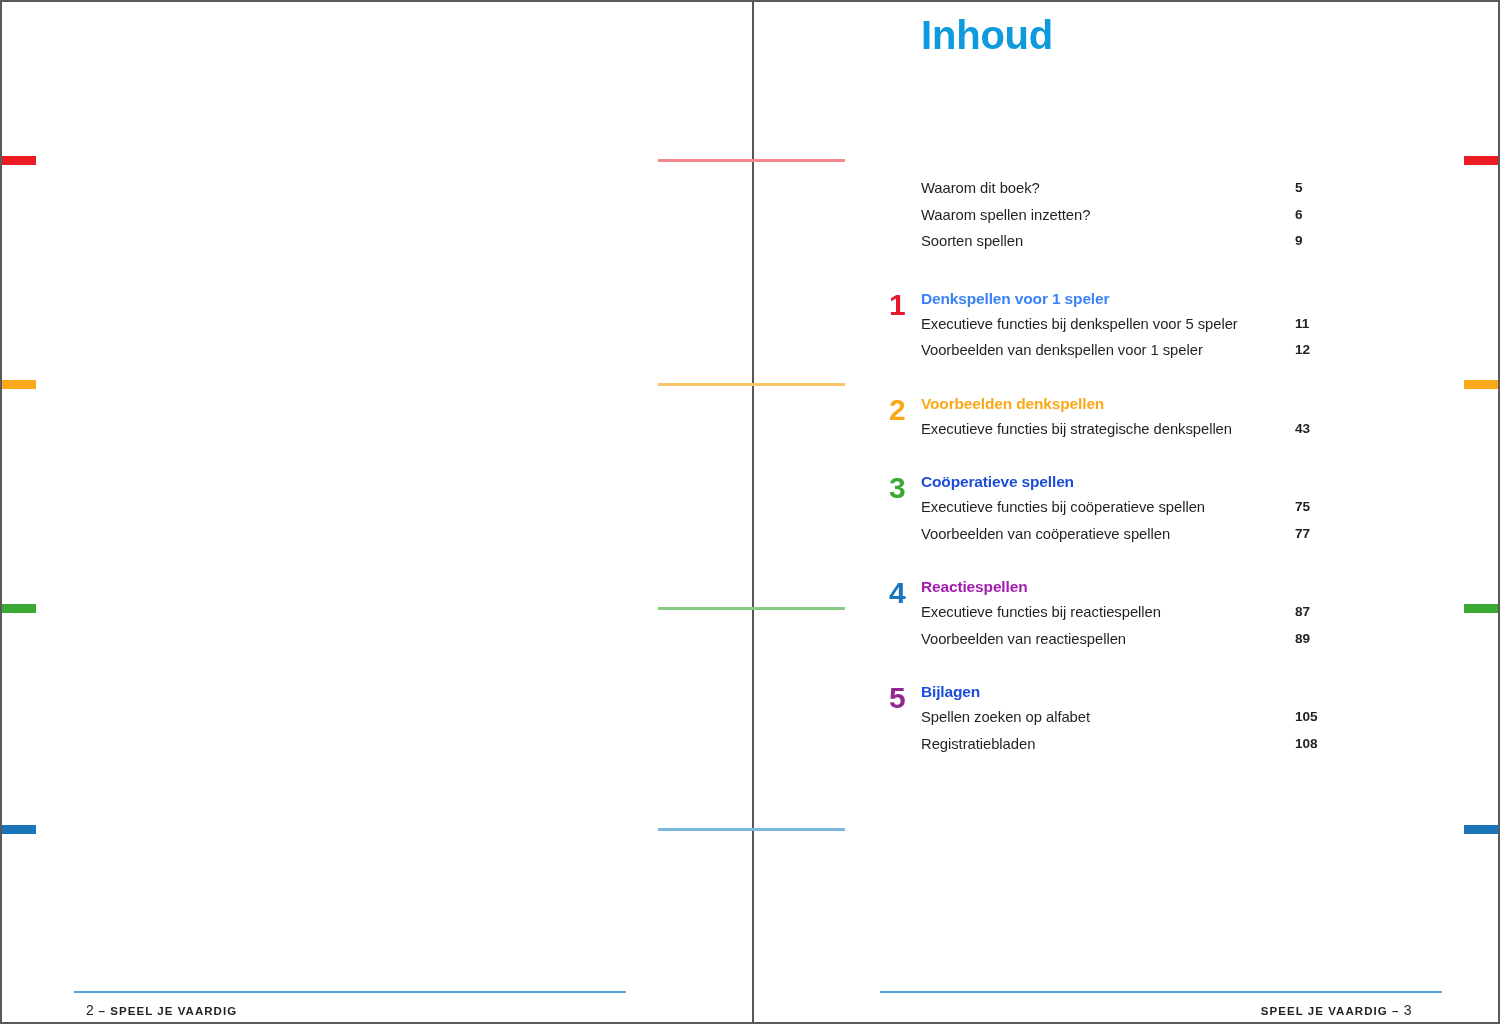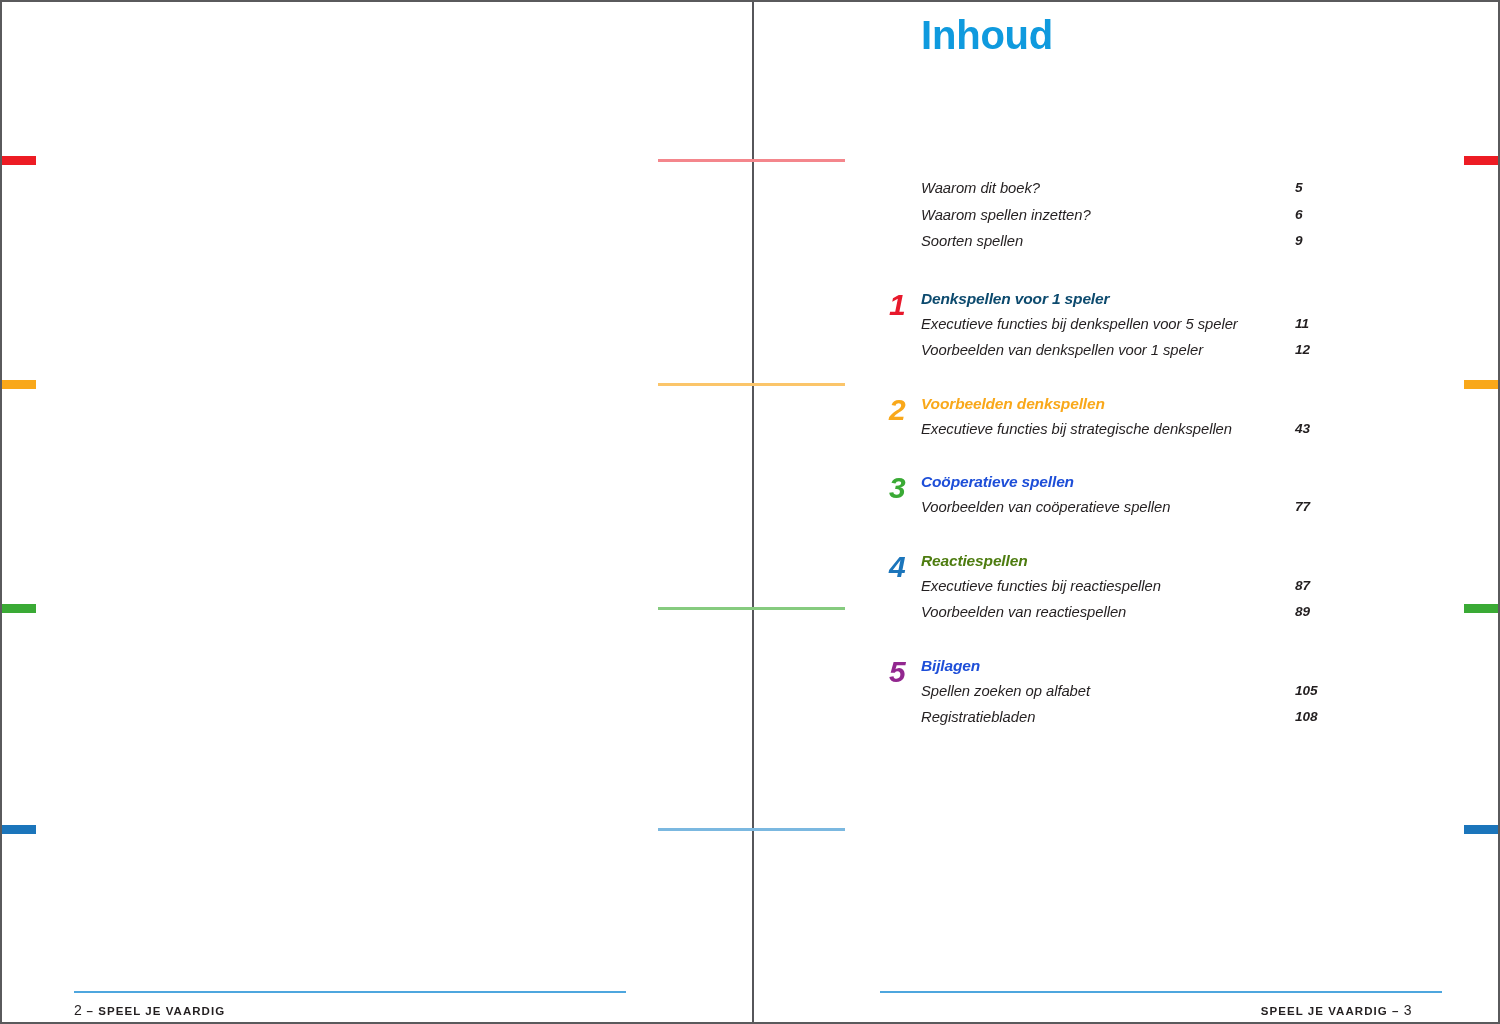--- a/index.html
+++ b/index.html
@@ -73,21 +73,21 @@
 
   .footer-text {
     position: absolute;
     top: 1000px;
     font-size: 11.5px;
     font-weight: bold;
     letter-spacing: 1.05px;
     color: #231f20;
     white-space: nowrap;
   }
-  .footer-text.left  { left: 70px; }
+  .footer-text.left  { left: 82px; }
   .footer-text.right { right: 88px; }
   .footer-text .pg {
     font-weight: normal;
     font-size: 14px;
     letter-spacing: 0.5px;
   }
 
   
   .toc-title {
     position: absolute;
@@ -98,21 +98,20 @@
     color: #0f9ade;
     letter-spacing: -0.2px;
   }
 
   
   .toc {
     position: absolute;
     left: 167px;
     top: 178px;
     width: 530px;
-    font-style: italic;
   }
 
   .toc-group { position: relative; }
 
   .chapter-head {
     position: relative;
     display: flex;
     align-items: baseline;
     height: 26px;
   }
@@ -202,21 +201,21 @@
           <span class="toc-label">Soorten spellen</span>
           <span class="toc-page">9</span>
         </div>
       </div>
 
       <div class="gap-lg"></div>
 
       <div class="toc-group">
         <div class="chapter-head">
           <span class="chapter-num" style="color:#e8192c">1</span>
-          <span class="chapter-title" style="color:#0c4a6e">Denkspellen voor 1 speler</span>
+          <span class="chapter-title" style="color:#3b82f6">Denkspellen voor 1 speler</span>
         </div>
         <div class="toc-row">
           <span class="toc-label">Executieve functies bij denkspellen voor 5 speler</span>
           <span class="toc-page">11</span>
         </div>
         <div class="toc-row">
           <span class="toc-label">Voorbeelden van denkspellen voor 1 speler</span>
           <span class="toc-page">12</span>
         </div>
       </div>
@@ -235,31 +234,35 @@
       </div>
 
       <div class="gap-md"></div>
 
       <div class="toc-group">
         <div class="chapter-head">
           <span class="chapter-num" style="color:#3aaa35">3</span>
           <span class="chapter-title" style="color:#1d4ed8">Coöperatieve spellen</span>
         </div>
         <div class="toc-row">
+          <span class="toc-label">Executieve functies bij coöperatieve spellen</span>
+          <span class="toc-page">75</span>
+        </div>
+        <div class="toc-row">
           <span class="toc-label">Voorbeelden van coöperatieve spellen</span>
           <span class="toc-page">77</span>
         </div>
       </div>
 
       <div class="gap-md"></div>
 
       <div class="toc-group">
         <div class="chapter-head">
           <span class="chapter-num" style="color:#1b75bb">4</span>
-          <span class="chapter-title" style="color:#4d7c0f">Reactiespellen</span>
+          <span class="chapter-title" style="color:#a21caf">Reactiespellen</span>
         </div>
         <div class="toc-row">
           <span class="toc-label">Executieve functies bij reactiespellen</span>
           <span class="toc-page">87</span>
         </div>
         <div class="toc-row">
           <span class="toc-label">Voorbeelden van reactiespellen</span>
           <span class="toc-page">89</span>
         </div>
       </div>

